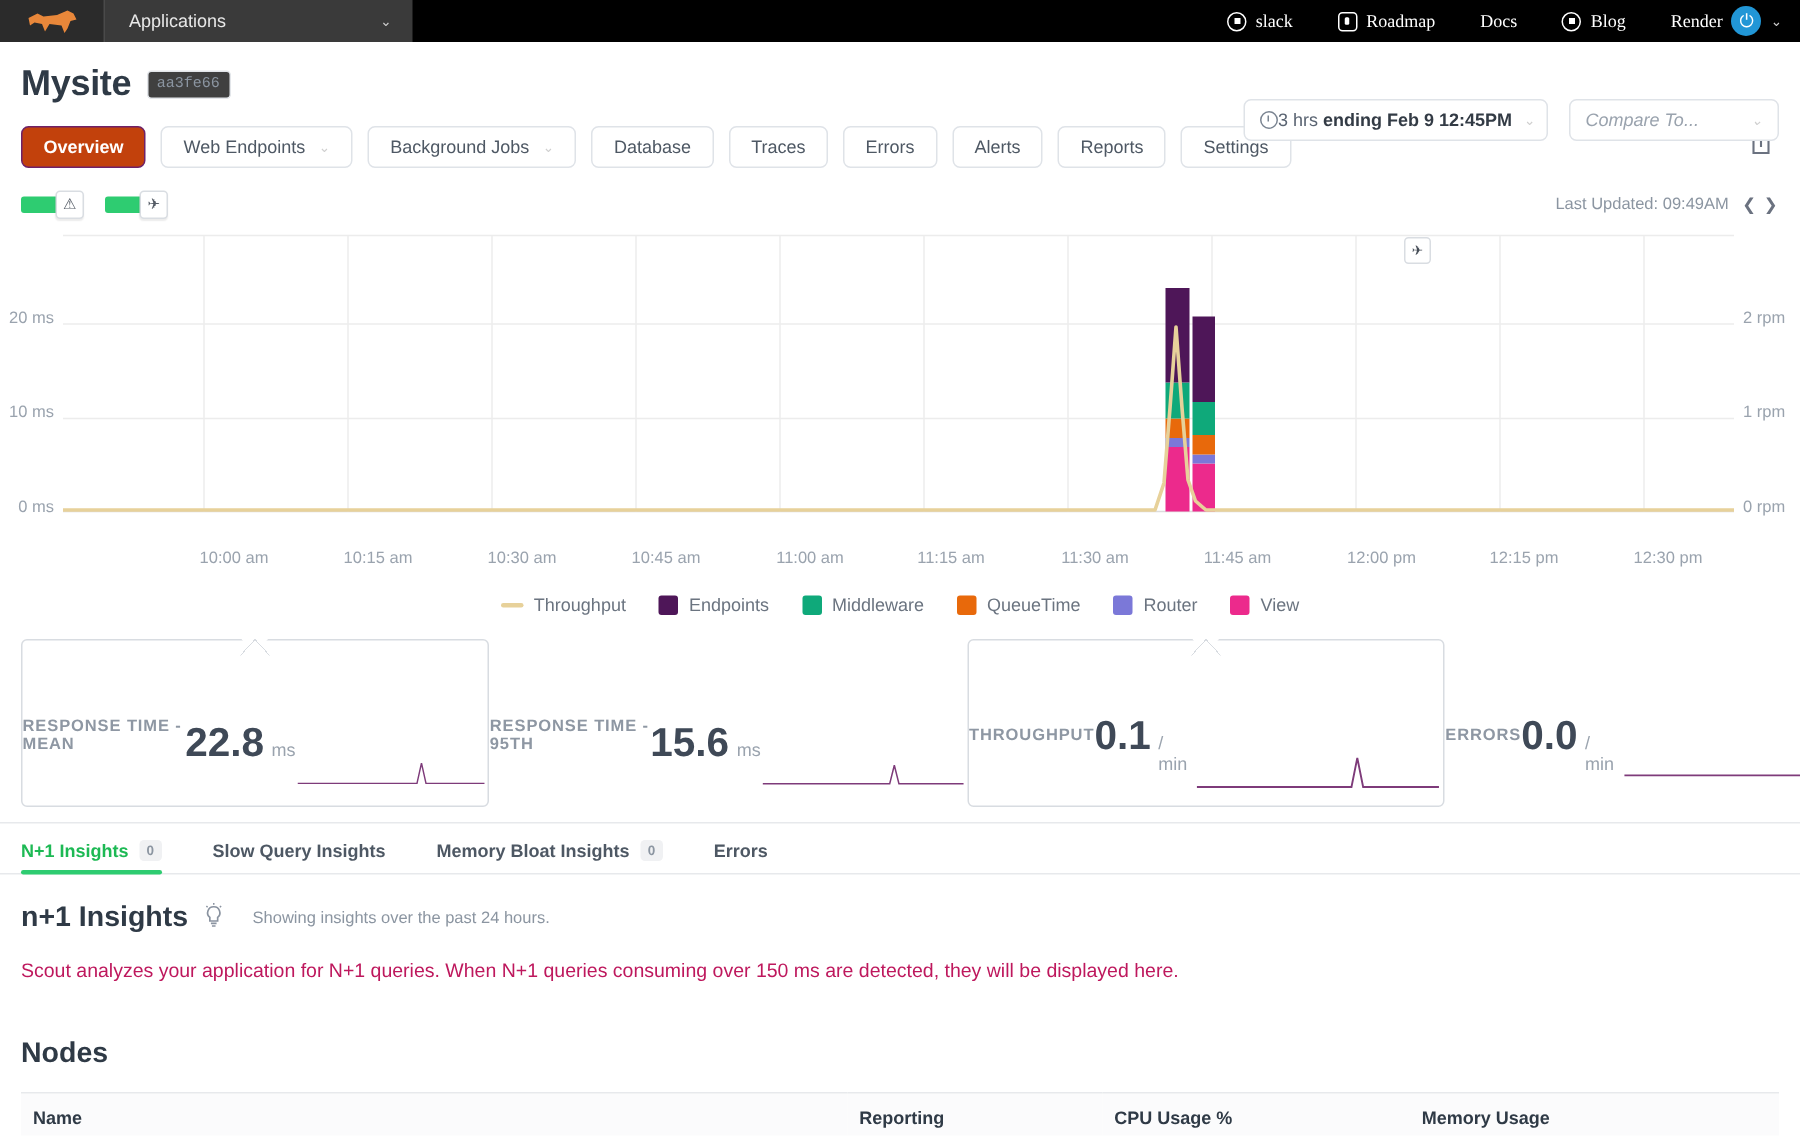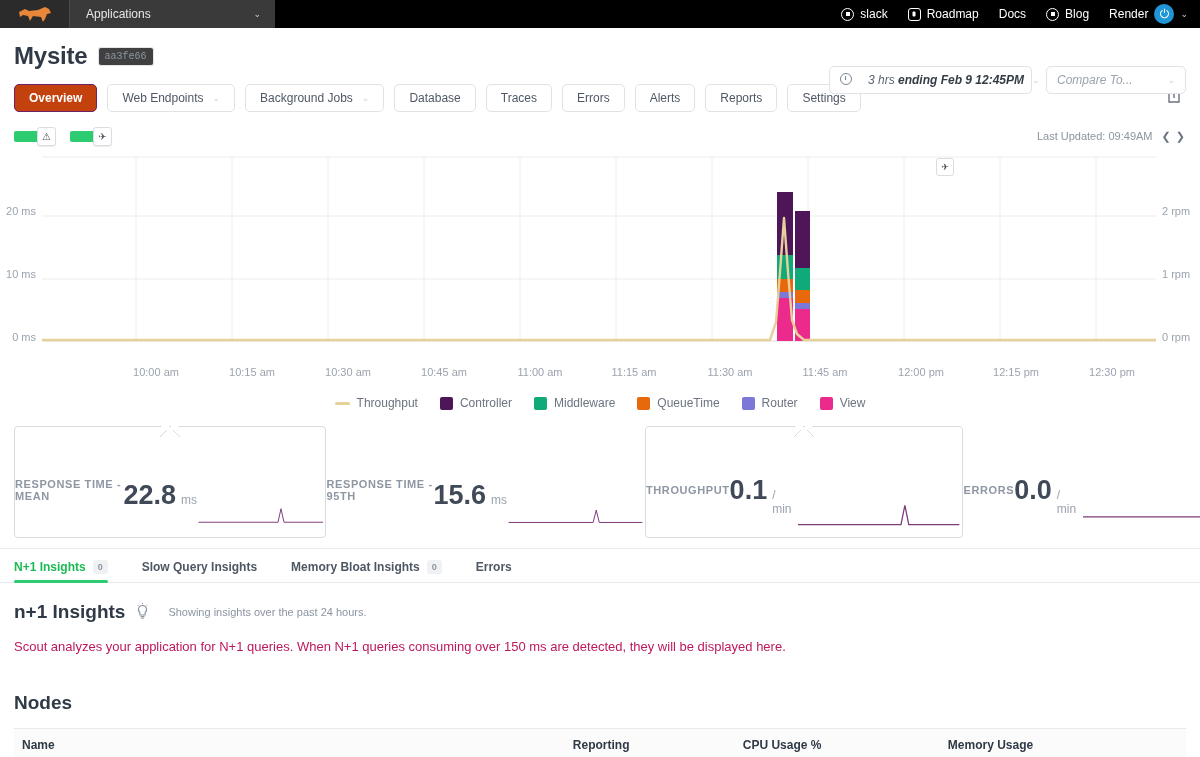--- a/index.html
+++ b/index.html
@@ -26,21 +26,21 @@
   .app-select {
     width: 205px; background: #3a3a3a;
     display: flex; align-items: center; justify-content: space-between;
     padding: 0 14px 0 16px;
     color: #e8e8e8; font-size: 12px;
     cursor: pointer;
   }
   .caret { font-size: 9px; color: #cfcfcf; }
   .topnav-right {
     margin-left: auto; display: flex; align-items: center;
-    gap: 20px; padding-right: 12px;
+    gap: 30px; padding-right: 12px; font-family: Liberation Serif, serif;
   }
   .tn-item {
     display: flex; align-items: center; gap: 6px;
     color: #ffffff; font-size: 12px; cursor: pointer;
   }
   .tn-ico {
     width: 13px; height: 13px; border-radius: 50%;
     border: 1.4px solid #ffffff; display: inline-block;
     position: relative;
   }
@@ -281,21 +281,21 @@
   </div>
 </div>
 
 <div class="page-head">
   <div class="title-row">
     <span class="site-title">Mysite</span>
     <span class="site-hash">aa3fe66</span>
   </div>
   <div class="range-row">
     <div class="pill range">
-      <span style="display:flex;gap:16px;font-style:italic;">
+      <span style="display:flex;align-items:center;gap:0;">
         <span class="clock"></span>
         <span class="range-txt"><span>3 hrs </span><b>ending Feb 9 12:45PM</b></span>
       </span>
       <span class="caret">⌄</span>
     </div>
     <div class="pill compare">
       <span>Compare To...</span>
       <span class="caret">⌄</span>
     </div>
   </div>
@@ -420,21 +420,21 @@
     <span class="xtick" style="left:1112px">12:30 pm</span>
   </div>
 
   <div class="legend">
     <div class="legend-item">
       <span class="swatch line" style="background:#e7d19a"></span>
       <span>Throughput</span>
     </div>
     <div class="legend-item">
       <span class="swatch" style="background:#4e1658"></span>
-      <span>Controller</span>
+      <span>Endpoints</span>
     </div>
     <div class="legend-item">
       <span class="swatch" style="background:#0fa97a"></span>
       <span>Middleware</span>
     </div>
     <div class="legend-item">
       <span class="swatch" style="background:#e8690b"></span>
       <span>QueueTime</span>
     </div>
     <div class="legend-item">

